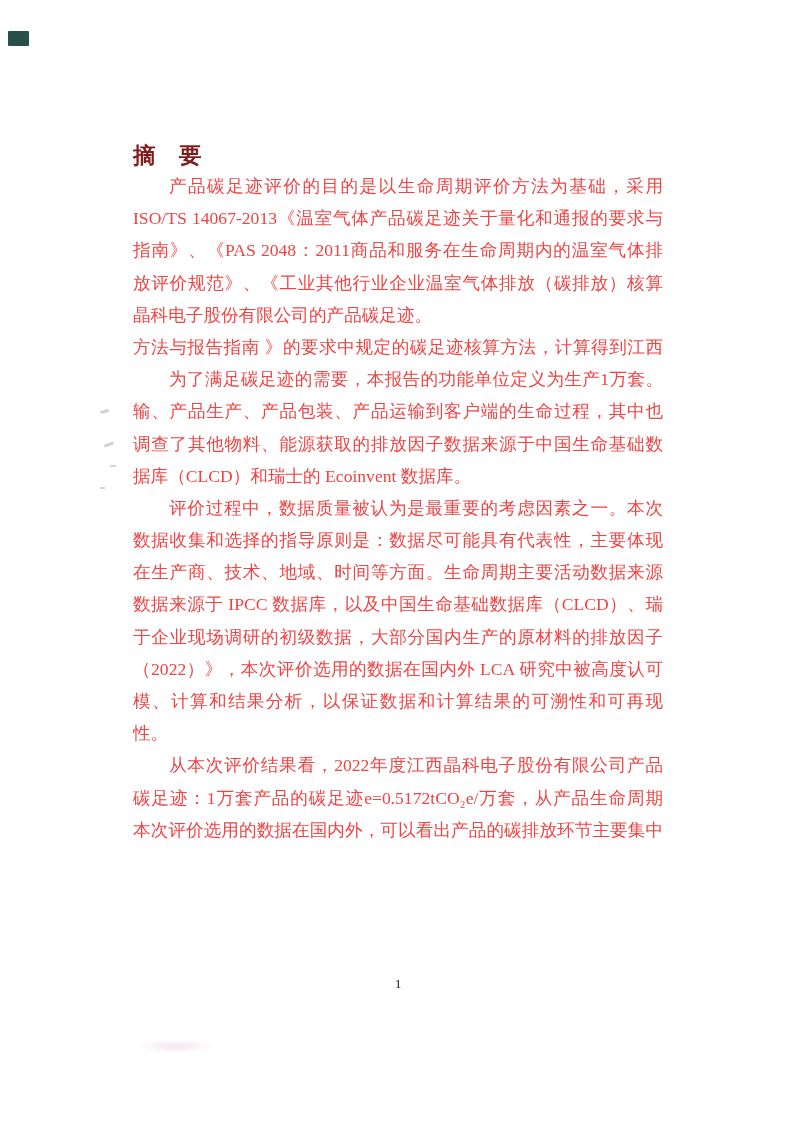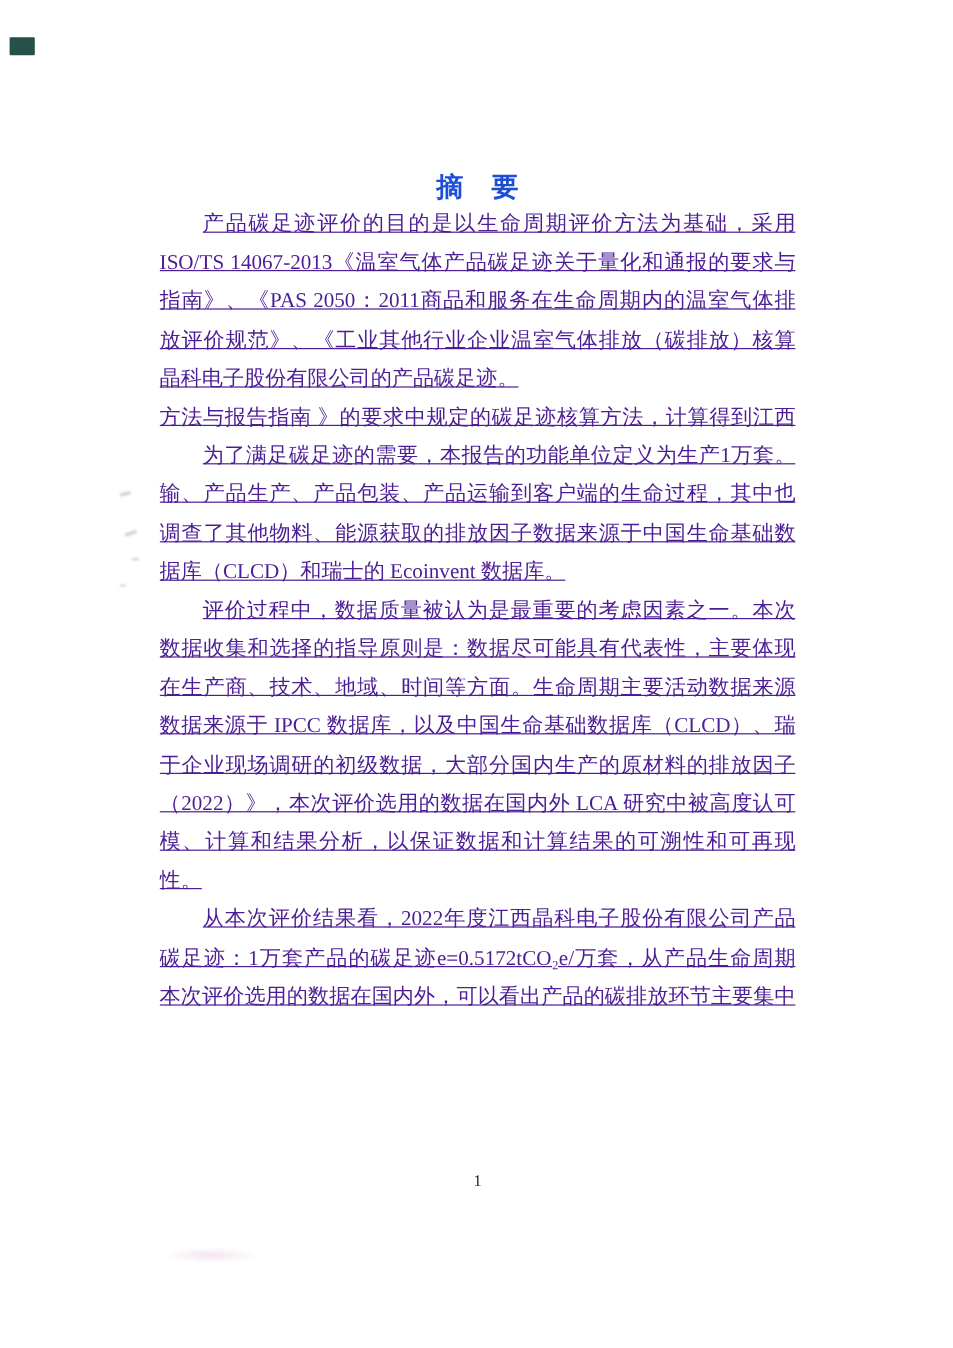--- a/index.html
+++ b/index.html
@@ -13,34 +13,32 @@
     height: 1123px;
     background: #ffffff;
     overflow: hidden;
     font-family: "Liberation Serif", "DejaVu Serif", serif;
   }
   .doc-title {
     position: absolute;
     left: 133px;
     top: 140px;
     width: 530px;
-    text-align: center;
     font-size: 22.5px;
     font-weight: bold;
-    color: #1d4ed8;
+    color: #7f1d1d;
     white-space: pre;
     letter-spacing: 0.5px;
   }
   .doc-body {
     position: absolute;
     left: 133px;
     top: 170px;
     width: 530px;
-    color: #4c1d95;
-    text-decoration: underline;
+    color: #ef4444;
   }
   .line {
     height: 32.2px;
     line-height: 32.2px;
     font-size: 17.6px;
     text-align: justify;
     text-align-last: justify;
     overflow: hidden;
     white-space: normal;
   }
@@ -99,21 +97,21 @@
   <div class="speck s1"></div>
   <div class="speck s2"></div>
   <div class="speck s3"></div>
   <div class="speck s4"></div>
 
   <div class="doc-title">摘　要</div>
 
   <div class="doc-body">
       <div class="line first">产品碳足迹评价的目的是以生命周期评价方法为基础，采用</div>
       <div class="line">ISO/TS 14067-2013《温室气体产品碳足迹关于量化和通报的要求与</div>
-      <div class="line">指南》、《PAS 2050：2011商品和服务在生命周期内的温室气体排</div>
+      <div class="line">指南》、《PAS 2048：2011商品和服务在生命周期内的温室气体排</div>
       <div class="line">放评价规范》、《工业其他行业企业温室气体排放（碳排放）核算</div>
       <div class="line para-end">晶科电子股份有限公司的产品碳足迹。</div>
       <div class="line">方法与报告指南 》的要求中规定的碳足迹核算方法，计算得到江西</div>
       <div class="line first">为了满足碳足迹的需要，本报告的功能单位定义为生产1万套。</div>
       <div class="line">输、产品生产、产品包装、产品运输到客户端的生命过程，其中也</div>
       <div class="line">调查了其他物料、能源获取的排放因子数据来源于中国生命基础数</div>
       <div class="line para-end">据库（CLCD）和瑞士的 Ecoinvent 数据库。</div>
       <div class="line first">评价过程中，数据质量被认为是最重要的考虑因素之一。本次</div>
       <div class="line">数据收集和选择的指导原则是：数据尽可能具有代表性，主要体现</div>
       <div class="line">在生产商、技术、地域、时间等方面。生命周期主要活动数据来源</div>

